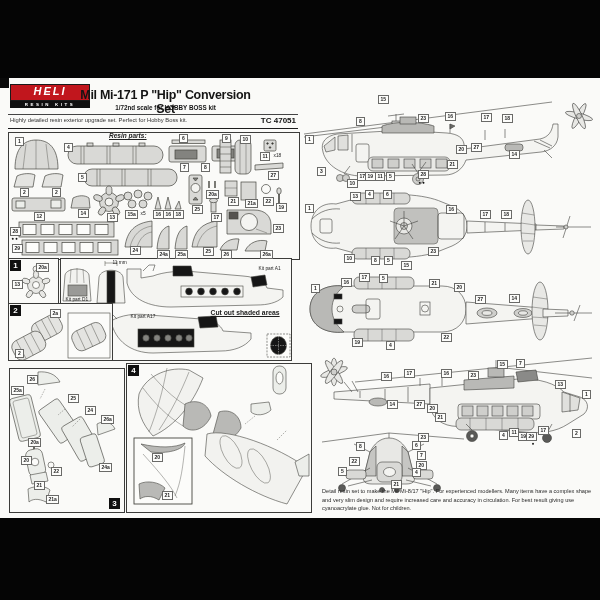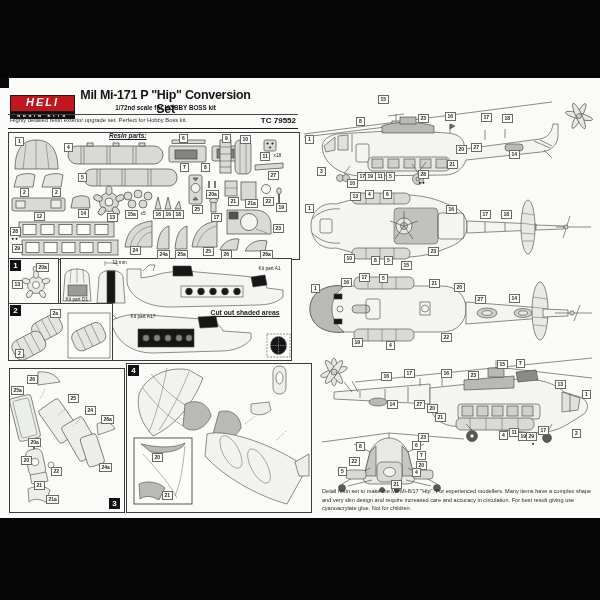--- a/index.html
+++ b/index.html
@@ -2,21 +2,21 @@
 <html><head>
 <meta charset="utf-8">
 <style>
   html,body{margin:0;padding:0;background:#000;}
   .canvas{position:relative;width:600px;height:600px;background:#050505;overflow:hidden;
           font-family:"Liberation Sans",sans-serif;color:#222;}
   .page{position:absolute;left:0;top:78px;width:600px;height:440px;background:#fafaf8;}
   .corner-artifact{position:absolute;left:0;top:0;width:9px;height:10px;background:#0a0a0a;}
 
   
-  .logo{position:absolute;left:10px;top:17px;width:65px;}
+  .logo{position:absolute;left:10px;top:6px;width:80px;}
   .logo-red{height:15px;background:#c1161d;border:1px solid #1a1a1a;color:#fff;
             font-weight:bold;font-size:11px;line-height:13px;text-align:center;
             letter-spacing:2px;font-style:italic;}
   .logo-black{height:7px;background:#101010;color:#fff;font-size:4.4px;line-height:7px;
               text-align:center;letter-spacing:2.6px;font-weight:bold;}
   .title{position:absolute;left:78px;top:10px;width:175px;text-align:center;
          font-size:12.5px;font-weight:bold;letter-spacing:-0.3px;color:#141414;}
   .subtitle{position:absolute;left:78px;top:26px;width:175px;text-align:center;
             font-size:6.3px;font-weight:bold;color:#141414;}
   .rule1{position:absolute;left:8px;top:36px;width:290px;height:1px;background:#444;}
@@ -69,21 +69,21 @@
   <div class="corner-artifact"></div>
 
   <div class="logo">
     <div class="logo-red">HELI</div>
     <div class="logo-black">RESIN KITS</div>
   </div>
   <div class="title">Mil Mi-171 P "Hip" Conversion Set</div>
   <div class="subtitle">1/72nd scale for HOBBY BOSS kit</div>
   <div class="rule1"></div>
   <div class="note">Highly detailed resin exterior upgrade set.  Perfect for Hobby Boss kit.</div>
-  <div class="code">TC 79552</div>
+  <div class="code">TC 47051</div>
   <div class="rule2"></div>
 
   <div class="frame parts-box">
     <span class="parts-title">Resin parts:</span>
     <svg width="290" height="126" viewBox="0 0 290 126">
       <g stroke="#45453f" stroke-width="0.7" fill="#d9d9d6">
         <path d="M6,36 C6,15 15,7 27,7 C40,7 49,15 49,36 Z"></path>
         <path d="M14,36 L17,11 M27,7 L27,36 M37,11 L40,36" fill="none" stroke-width="0.4"></path>
         <path d="M5,54 L8,43 C14,40 22,40 26,42 L24,54 Z" fill="#e4e4e1"></path>
         <path d="M33,54 L36,43 C42,40 50,40 54,42 L52,54 Z" fill="#e4e4e1"></path>

